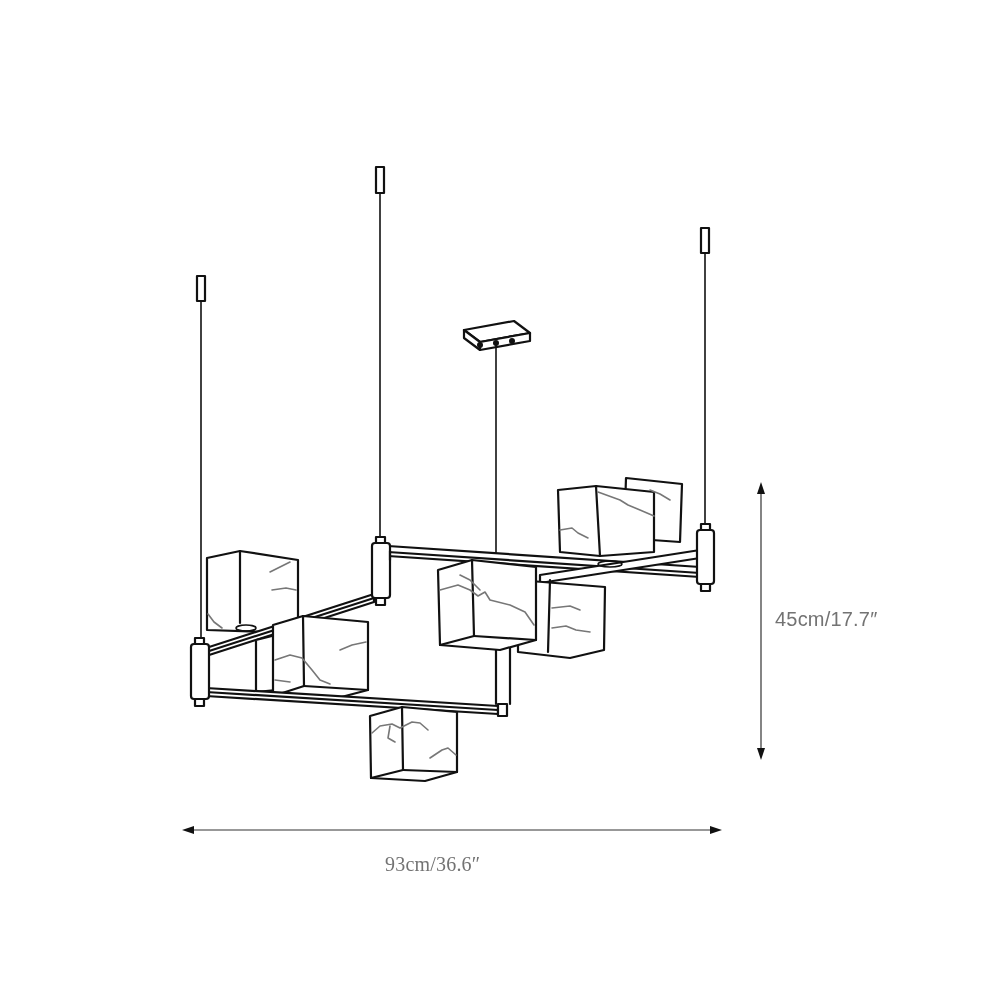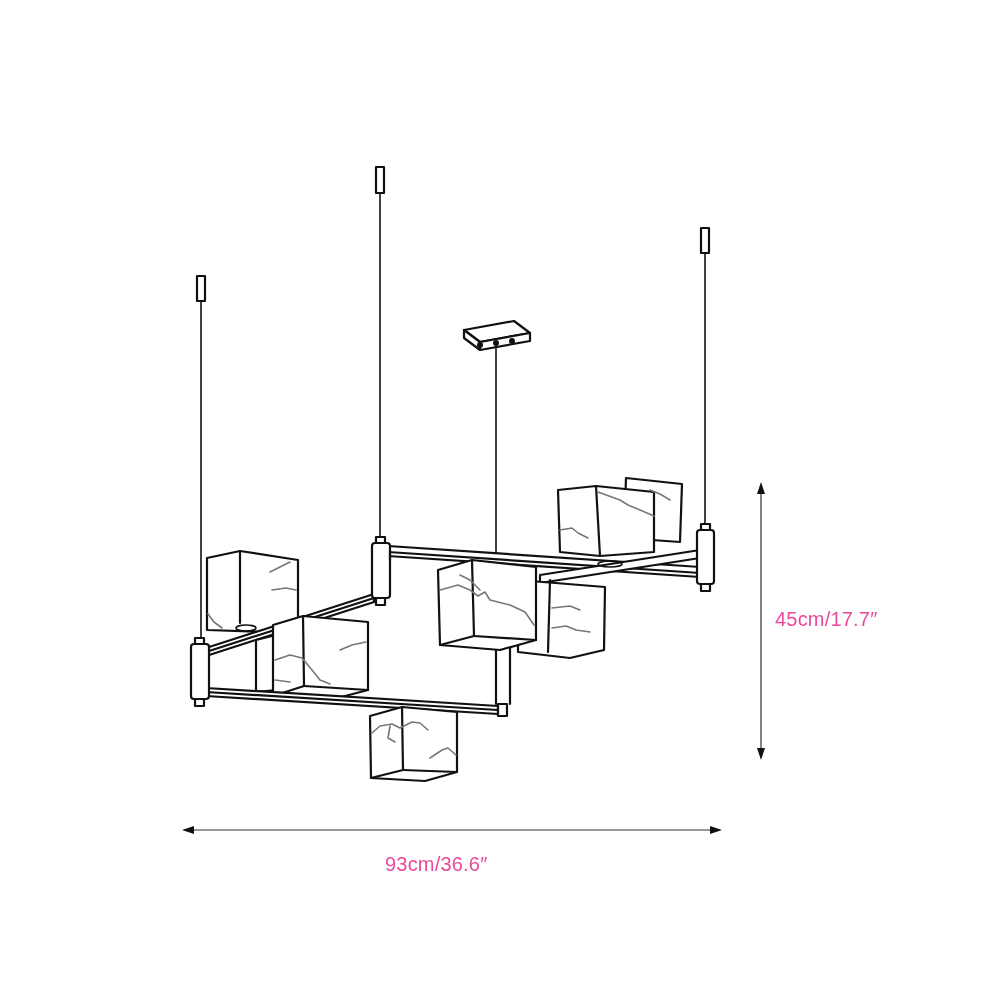--- a/index.html
+++ b/index.html
@@ -1,20 +1,20 @@
 <!DOCTYPE html>
 <html><head>
 <meta charset="utf-8">
 <style>
   html, body { margin:0; padding:0; background:#ffffff; }
   body { width:1000px; height:1000px; position:relative; overflow:hidden; font-family:"Liberation Sans", sans-serif; }
   #drawing { position:absolute; left:0; top:0; width:1000px; height:1000px; }
-  .dim-label { position:absolute; font-family:"Liberation Sans", sans-serif; font-size:20px; color:#ec4899; letter-spacing:0.2px; white-space:nowrap; }
+  .dim-label { position:absolute; font-family:"Liberation Sans", sans-serif; font-size:20px; color:#737373; letter-spacing:0.2px; white-space:nowrap; }
   #dim-height-label { left:775px; top:608px; }
-  #dim-width-label { left:385px; top:853px; }
+  #dim-width-label { left:385px; top:853px;font-family:Liberation Serif, serif; }
   .ln { stroke:#111; stroke-width:2.2; fill:none; stroke-linejoin:round; stroke-linecap:round; }
   .lnw { stroke:#111; stroke-width:2.2; fill:#fff; stroke-linejoin:round; }
   .vein { stroke:#777; stroke-width:1.6; fill:none; stroke-linejoin:round; stroke-linecap:round; }
   .wire { stroke:#111; stroke-width:1.6; }
   .dimline { stroke:#333; stroke-width:1.2; }
 </style>
 </head>
 <body>
 
 <svg id="drawing" viewBox="0 0 1000 1000" xmlns="http://www.w3.org/2000/svg">

